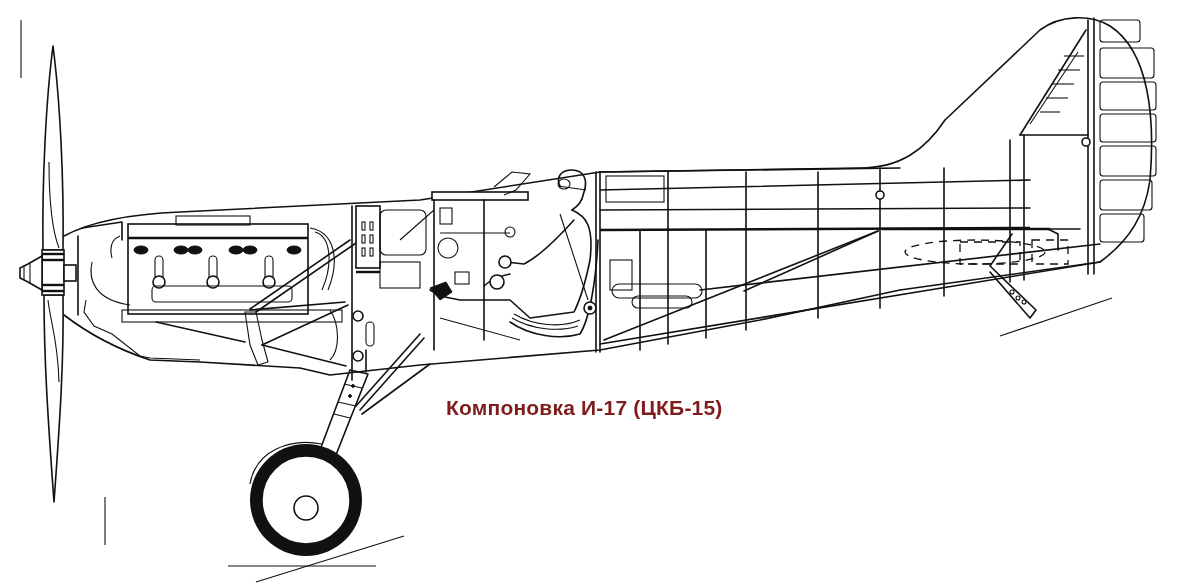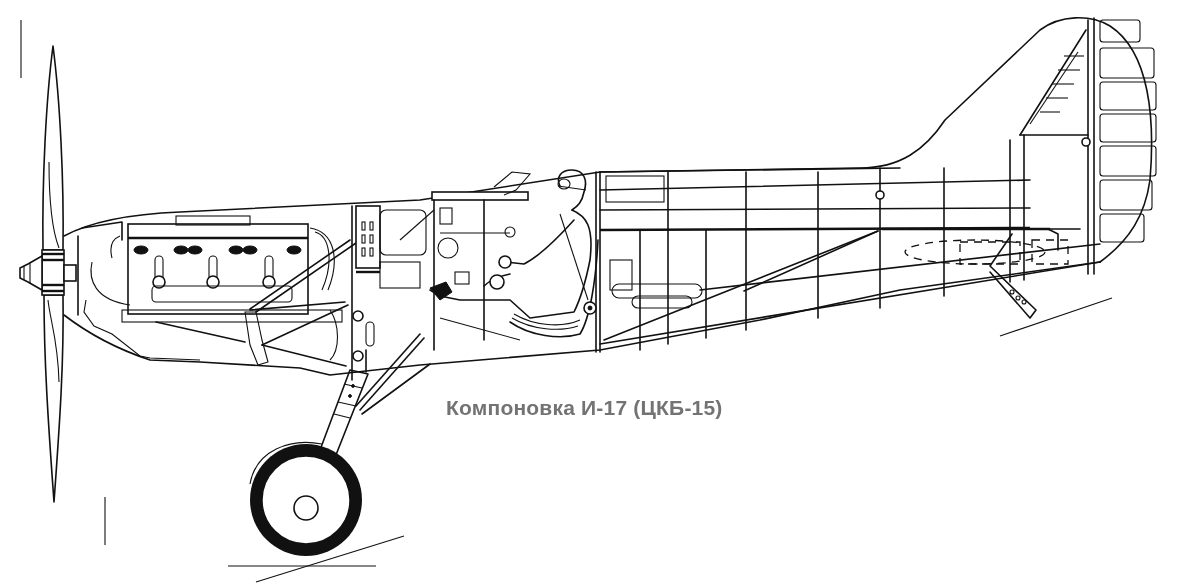--- a/index.html
+++ b/index.html
@@ -4,21 +4,21 @@
 <style>
   html, body { margin:0; padding:0; background:#ffffff; }
   body { width:1200px; height:583px; position:relative; overflow:hidden; font-family:"Liberation Sans", sans-serif; }
   #drawing { position:absolute; left:0; top:0; width:1200px; height:583px; }
   .ln { fill:none; stroke:#111; stroke-width:1.6; stroke-linejoin:round; stroke-linecap:round; }
   .thin { fill:none; stroke:#111; stroke-width:1.1; }
   .thick { fill:none; stroke:#111; stroke-width:2.4; }
   .dash { fill:none; stroke:#111; stroke-width:1.3; stroke-dasharray:8 6; }
   .solid { fill:#111; stroke:#111; }
   .white { fill:#fff; stroke:#111; stroke-width:1.6; }
-  #caption { position:absolute; left:446px; top:396px; font-family:"Liberation Sans", sans-serif; font-weight:bold; font-size:21px; color:#737373; letter-spacing:0.2px; white-space:nowrap; }
+  #caption { position:absolute; left:446px; top:396px; font-family:"Liberation Sans", sans-serif; font-weight:bold; font-size:21px; color:#7f1d1d; letter-spacing:0.2px; white-space:nowrap; }
 </style>
 </head>
 <body>
 
 <svg id="drawing" viewBox="0 0 1200 583" xmlns="http://www.w3.org/2000/svg">
 
   <g>
     <path class="ln" d="M53,46 C60,100 64,180 63,250 L43,250 C42,180 46,100 53,46 Z"></path>
     <path class="thin" d="M49,162 C49,200 52,230 59,248"></path>
     <path class="ln" d="M44,295 C44,360 48,420 54,502 C60,420 64,360 63,295 Z"></path>

